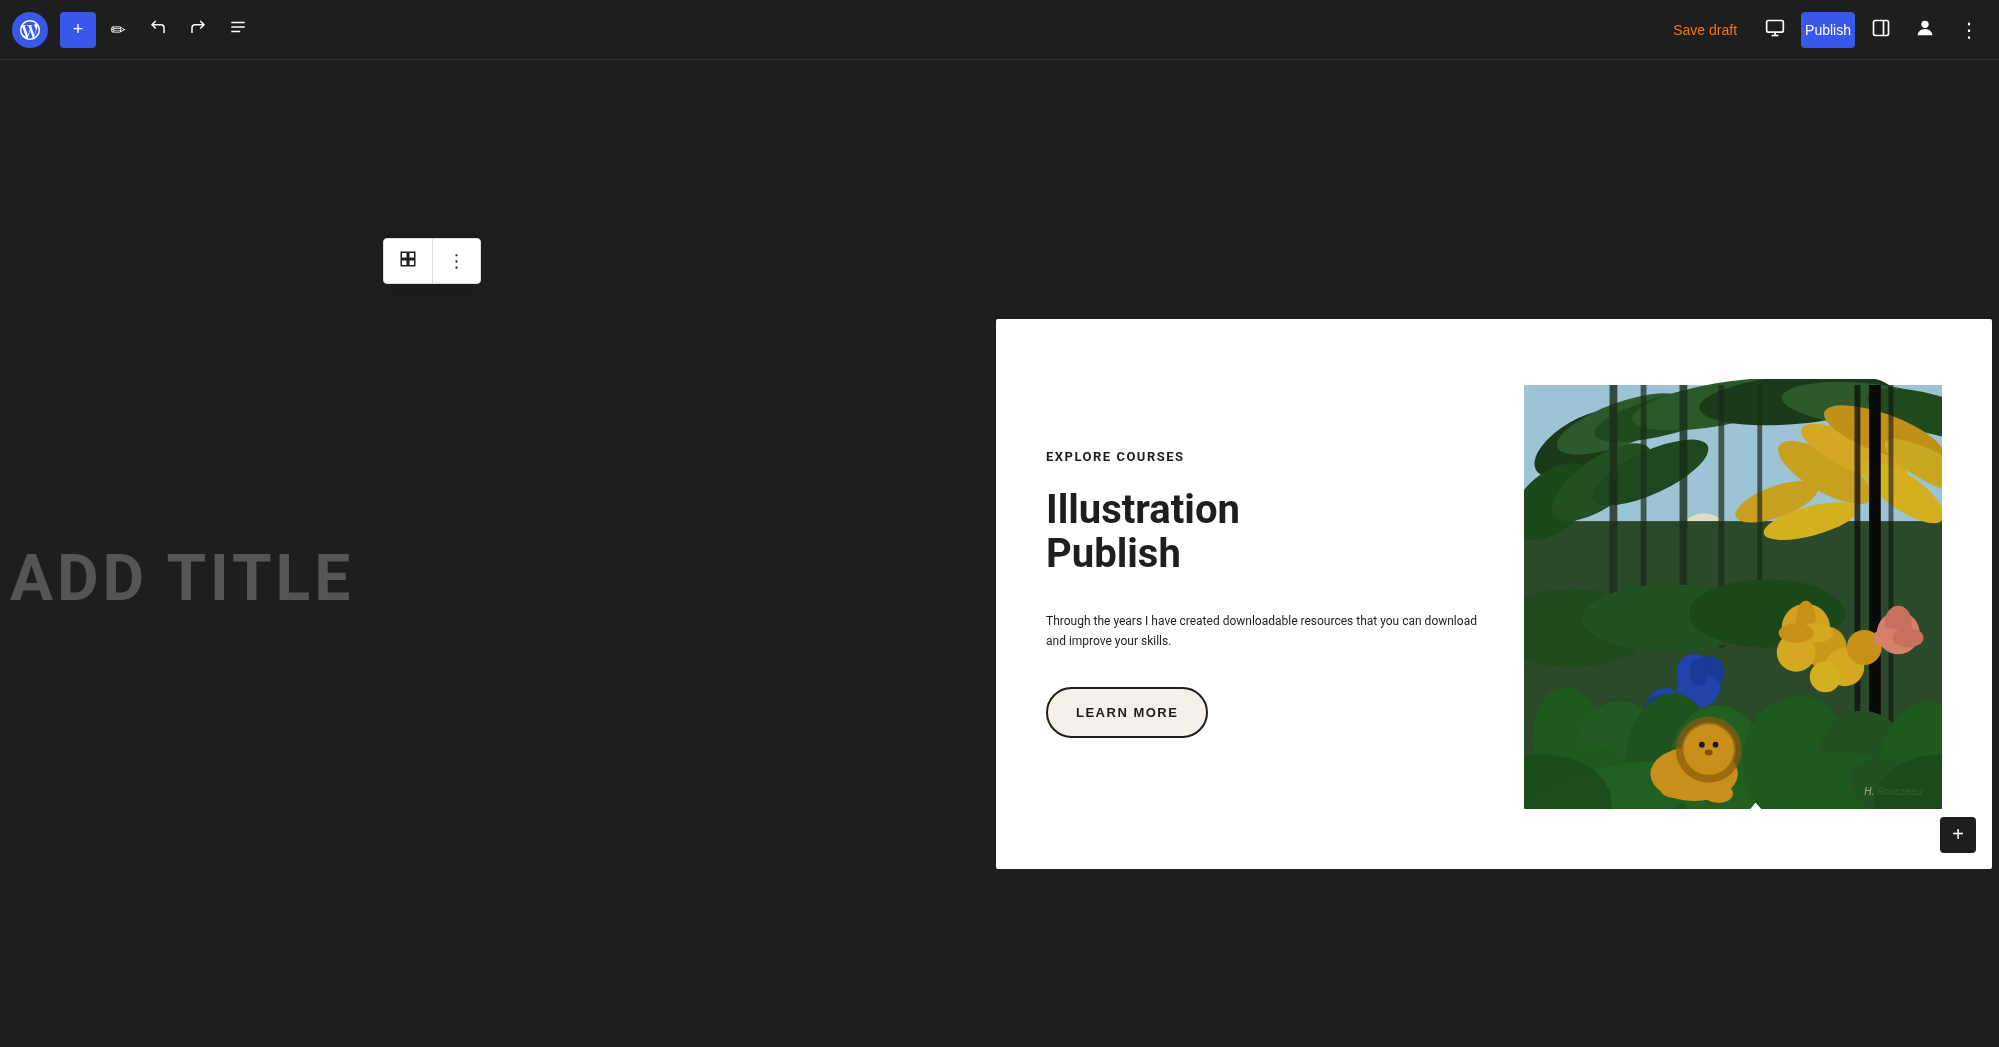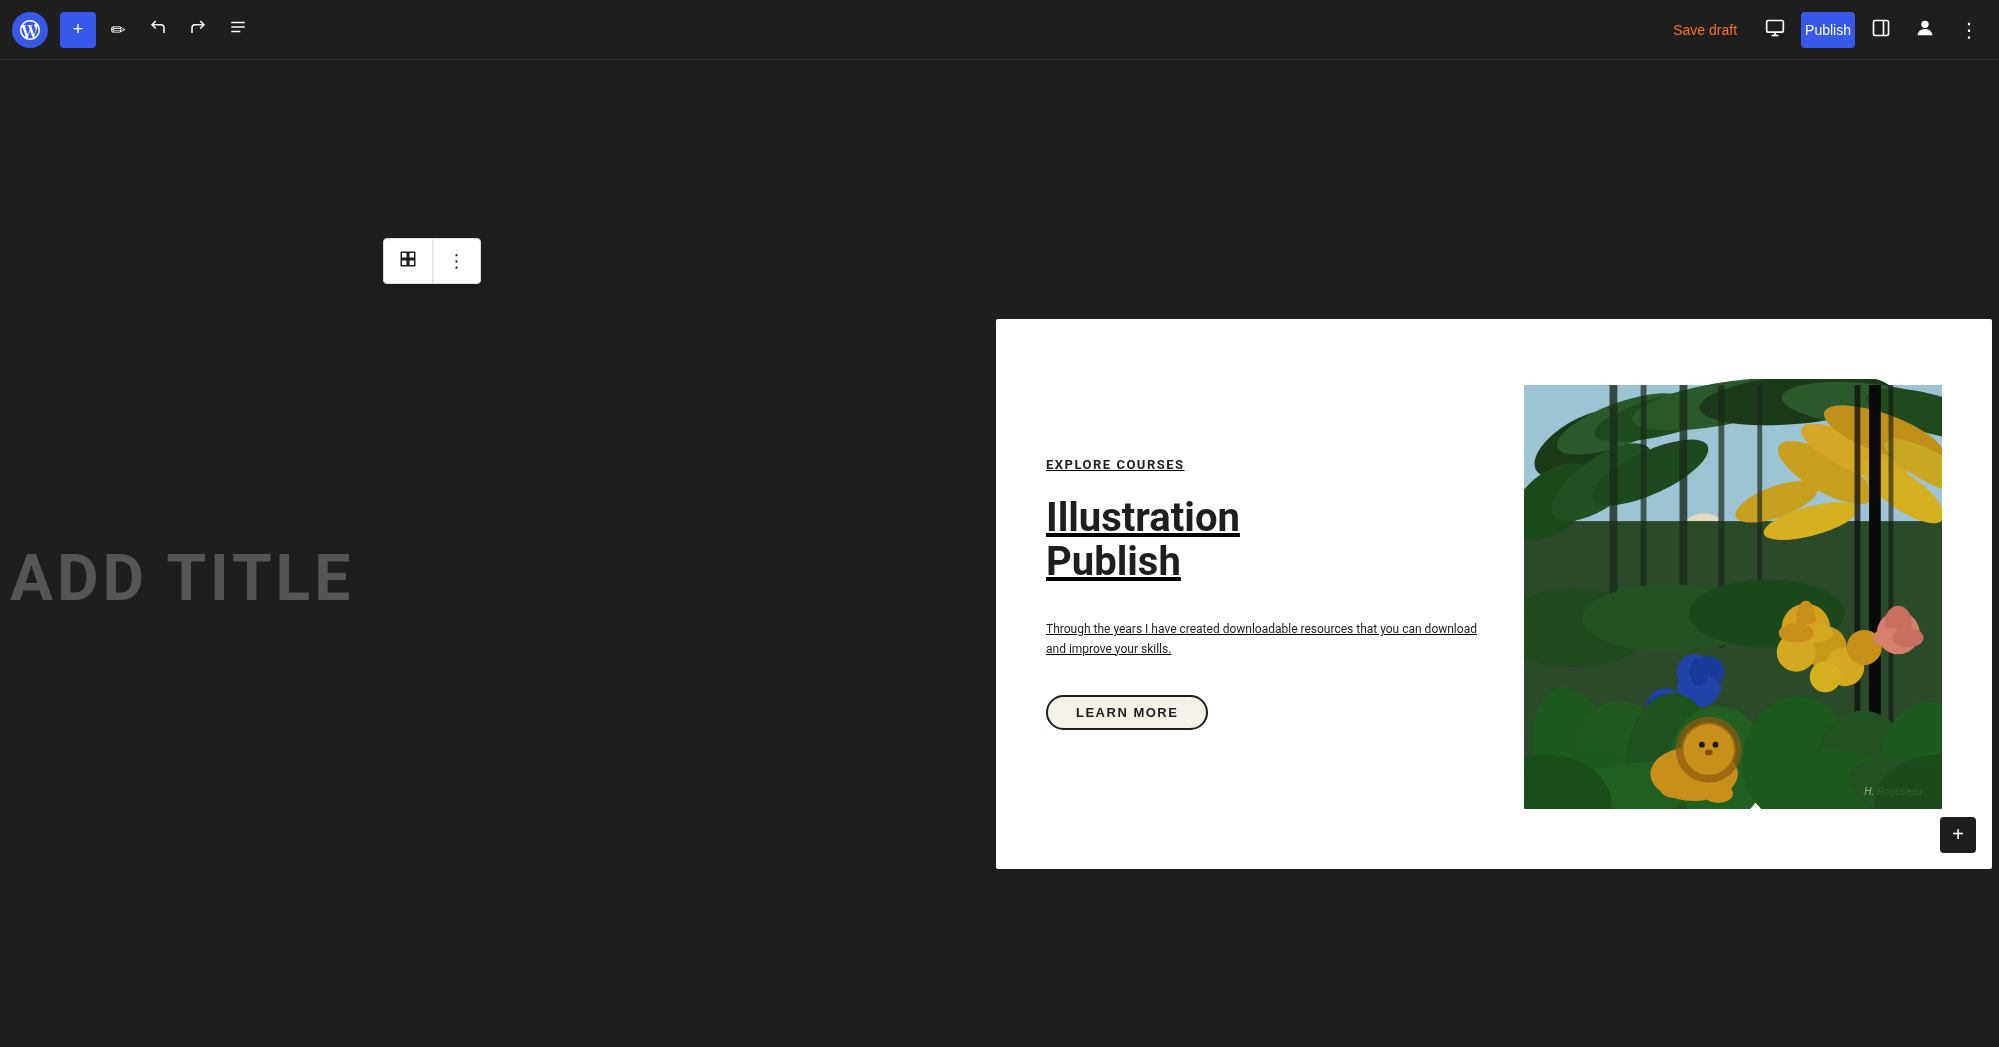--- a/index.html
+++ b/index.html
@@ -181,21 +181,20 @@
       min-height: 540px;
       position: relative;
     }
 
     
     .hero-section {
       display: flex;
       align-items: center;
       padding: 60px 50px;
       gap: 40px;
-      text-decoration: underline;
     }
     .hero-content {
       flex: 1;
       max-width: 460px;
     }
     .explore-label {
       font-size: 13px;
       font-weight: 700;
       letter-spacing: 1.5px;
       color: #1e1e1e;
@@ -212,21 +211,21 @@
     .hero-description {
       font-size: 12px;
       line-height: 1.6;
       color: #1e1e1e;
       margin-bottom: 36px;
     }
     .learn-more-btn {
       display: inline-block;
       border: 2px solid #1e1e1e;
       border-radius: 50px;
-      padding: 8px 28px;
+      padding: 16px 28px;
       font-size: 13px;
       font-weight: 700;
       letter-spacing: 1.5px;
       text-transform: uppercase;
       color: #1e1e1e;
       background: transparent;
       cursor: pointer;
       background: #f5f0e8;
     }
 

